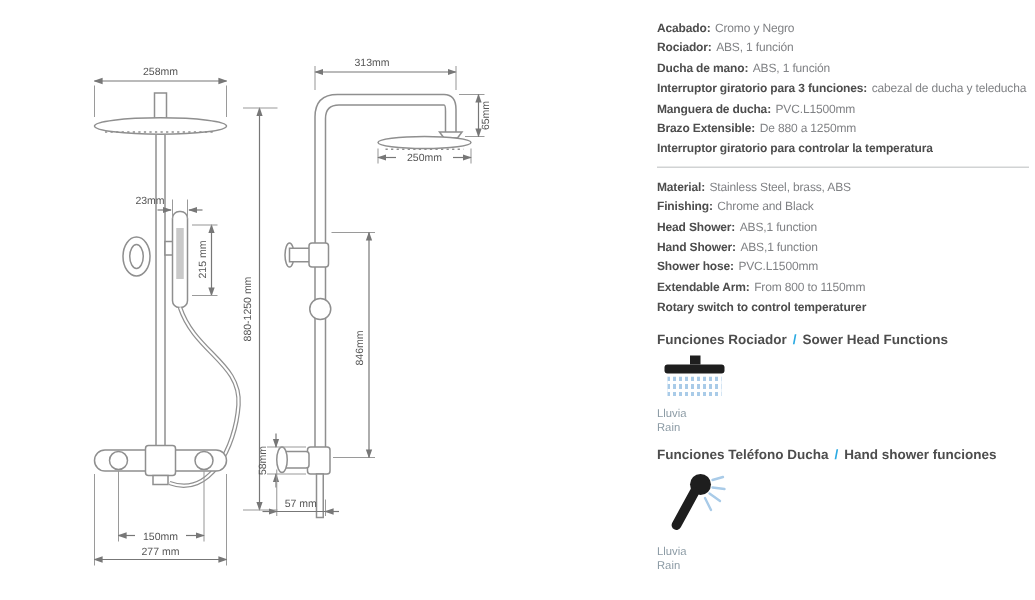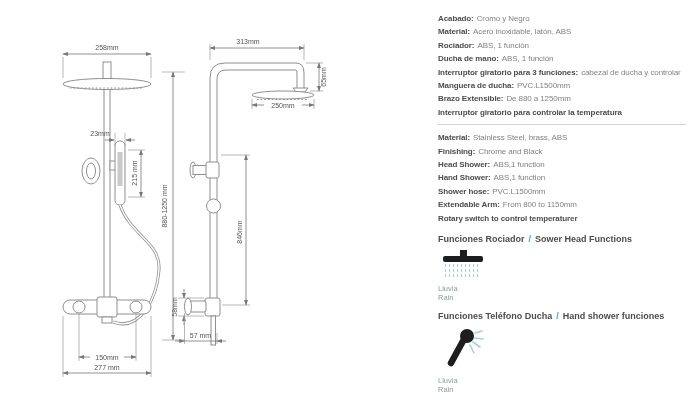--- a/index.html
+++ b/index.html
@@ -155,24 +155,23 @@
       <line class="dim" x1="226" y1="341" x2="217" y2="341" marker-end="url(#mA)"></line>
       <line class="dim" x1="184.5" y1="341" x2="217" y2="341"></line>
       <text class="dl" x="200.5" y="338" text-anchor="middle">57 mm</text>
     </g>
   </svg>
 
   <div class="specs">
 
     <div>
       <div class="srow"><span class="l">Acabado:</span><span class="v">Cromo y Negro</span></div>
-      <div class="srow"><span class="l">Material:</span><span class="v">Acero inoxidable, latón, ABS</span></div>
       <div class="srow"><span class="l">Rociador:</span><span class="v">ABS, 1 función</span></div>
       <div class="srow"><span class="l">Ducha de mano:</span><span class="v">ABS, 1 función</span></div>
-      <div class="srow"><span class="l">Interruptor giratorio para 3 funciones:</span><span class="v">cabezal de ducha y controlar</span></div>
+      <div class="srow"><span class="l">Interruptor giratorio para 3 funciones:</span><span class="v">cabezal de ducha y teleducha</span></div>
       <div class="srow"><span class="l">Manguera de ducha:</span><span class="v">PVC.L1500mm</span></div>
       <div class="srow"><span class="l">Brazo Extensible:</span><span class="v">De 880 a 1250mm</span></div>
       <div class="srow"><span class="l">Interruptor giratorio para controlar la temperatura</span><span class="v"></span></div>
     </div>
 
     <div class="divider"></div>
 
     <div>
       <div class="srow"><span class="l">Material:</span><span class="v">Stainless Steel, brass, ABS</span></div>
       <div class="srow"><span class="l">Finishing:</span><span class="v">Chrome and Black</span></div>

